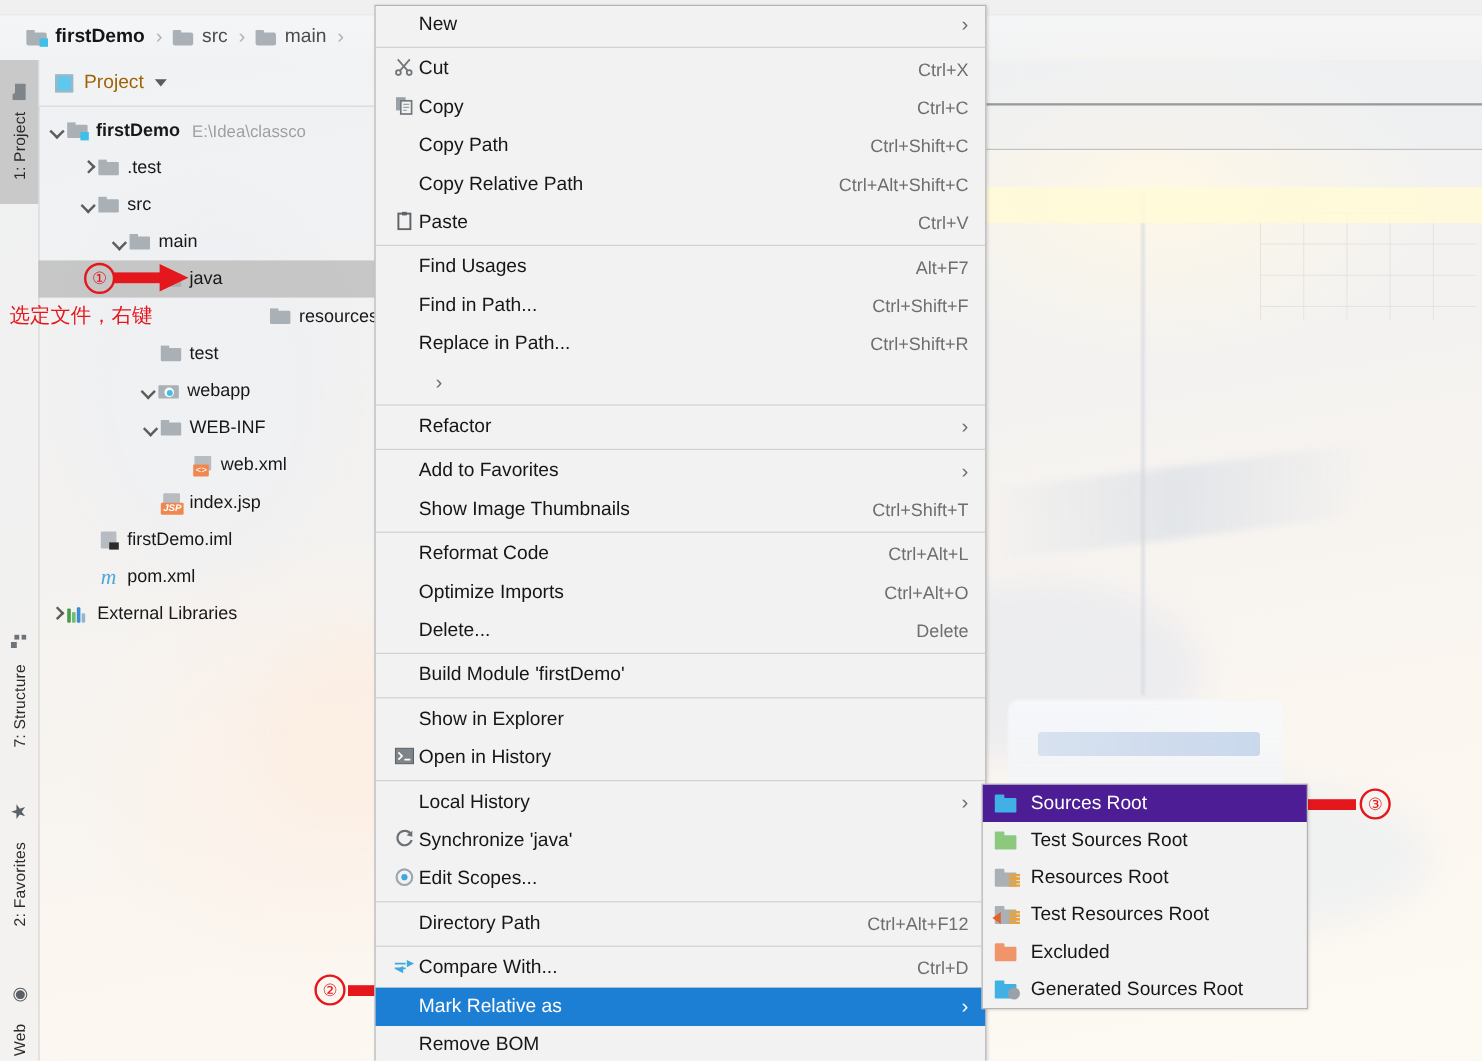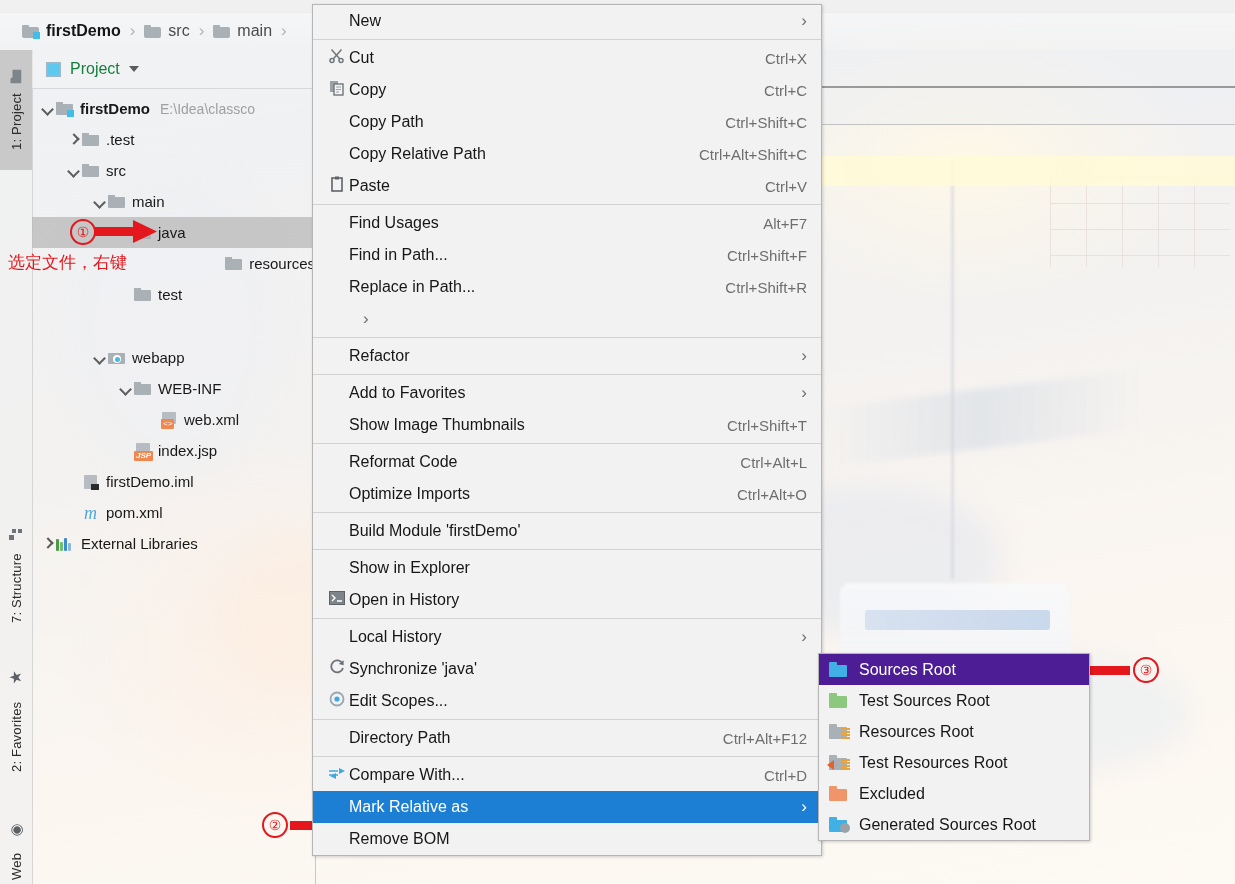--- a/index.html
+++ b/index.html
@@ -56,21 +56,21 @@
      font-size:13px;color:#2b2b2b;display:flex;align-items:center;justify-content:center;gap:6px;
      letter-spacing:.2px;}
   .toolbtn.sel{background:#c9c9c9;}
   .ti{transform:rotate(90deg);display:inline-block;}
 
   
   .projectpanel{position:absolute;left:32px;top:50px;width:283px;height:834px;border-right:1px solid #c7c7c7;}
   .projhdr{height:38px;display:flex;align-items:center;padding-left:14px;gap:9px;
      background:rgba(244,244,244,.5);border-bottom:1px solid #d8d8d8;}
   .projhdr .sq{width:15px;height:15px;border:2px solid #9fb6c4;background:#5fc8ef;box-sizing:border-box;}
-  .projhdr .lbl{font-size:16px;color:#15803d;}
+  .projhdr .lbl{font-size:16px;color:#a16207;}
   .caret{width:0;height:0;border-left:5px solid transparent;border-right:5px solid transparent;border-top:6px solid #5b5b5b;}
 
   .tree{position:relative;padding-top:4px;font-size:15px;color:#181818;}
   .row{height:31px;display:flex;align-items:center;white-space:nowrap;position:relative;}
   .row.selected{background:rgba(181,181,181,.72);}
   .arrow{width:16px;height:16px;position:relative;flex:0 0 16px;}
   .arrow.right:before{content:"";position:absolute;left:4px;top:3px;width:6px;height:6px;border-right:2px solid #5c5c5c;border-bottom:2px solid #5c5c5c;transform:rotate(-45deg);}
   .arrow.down:before{content:"";position:absolute;left:3px;top:4px;width:7px;height:7px;border-right:2px solid #5c5c5c;border-bottom:2px solid #5c5c5c;transform:rotate(45deg);}
   .lbltxt{margin-left:7px;}
   .pathtxt{margin-left:10px;color:#a0a0a0;font-size:14px;}
@@ -247,21 +247,21 @@
         <div class="row" style="padding-left: 86px; justify-content: flex-end;">
           <span class="arrow "></span>
           <span class="ficon folder"></span>
           <span class="lbltxt">resources</span>
         </div>
         <div class="row" style="padding-left: 86px;">
           <span class="arrow "></span>
           <span class="ficon folder"></span>
           <span class="lbltxt">test</span>
         </div>
-        <div class="row" style="padding-left: 60px; margin-top: 32px;">
+        <div class="row" style="padding-left: 84px;">
           <span class="arrow down"></span>
           <span class="ficon webapp">
             <i class="webdot"></i>
           </span>
           <span class="lbltxt">webapp</span>
         </div>
         <div class="row" style="padding-left: 86px;">
           <span class="arrow down"></span>
           <span class="ficon folder"></span>
           <span class="lbltxt">WEB-INF</span>
@@ -430,20 +430,27 @@
         <span class="txt">Reformat Code</span>
         <span class="acc">Ctrl+Alt+L</span>
       </div>
       <div class="mi">
         <span class="ico">
           <span></span>
         </span>
         <span class="txt">Optimize Imports</span>
         <span class="acc">Ctrl+Alt+O</span>
       </div>
+      <div class="mi">
+        <span class="ico">
+          <span></span>
+        </span>
+        <span class="txt">Delete...</span>
+        <span class="acc">Delete</span>
+      </div>
       <div class="msep"></div>
       <div class="mi">
         <span class="ico">
           <span></span>
         </span>
         <span class="txt">Build Module 'firstDemo'</span>
       </div>
       <div class="msep"></div>
       <div class="mi">
         <span class="ico">

